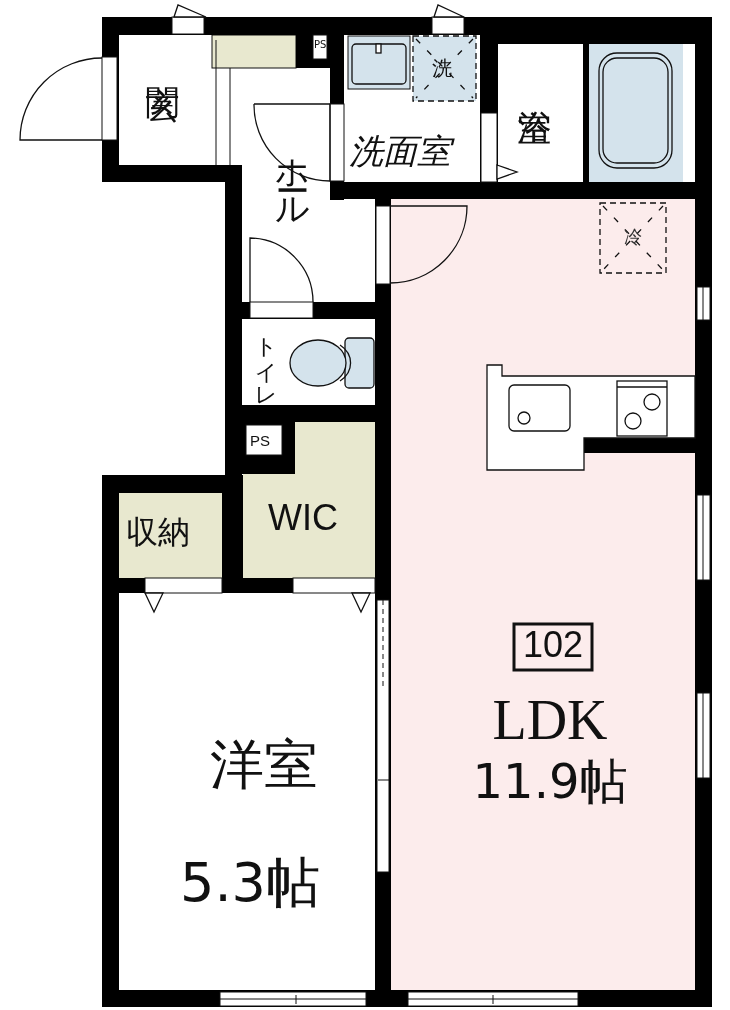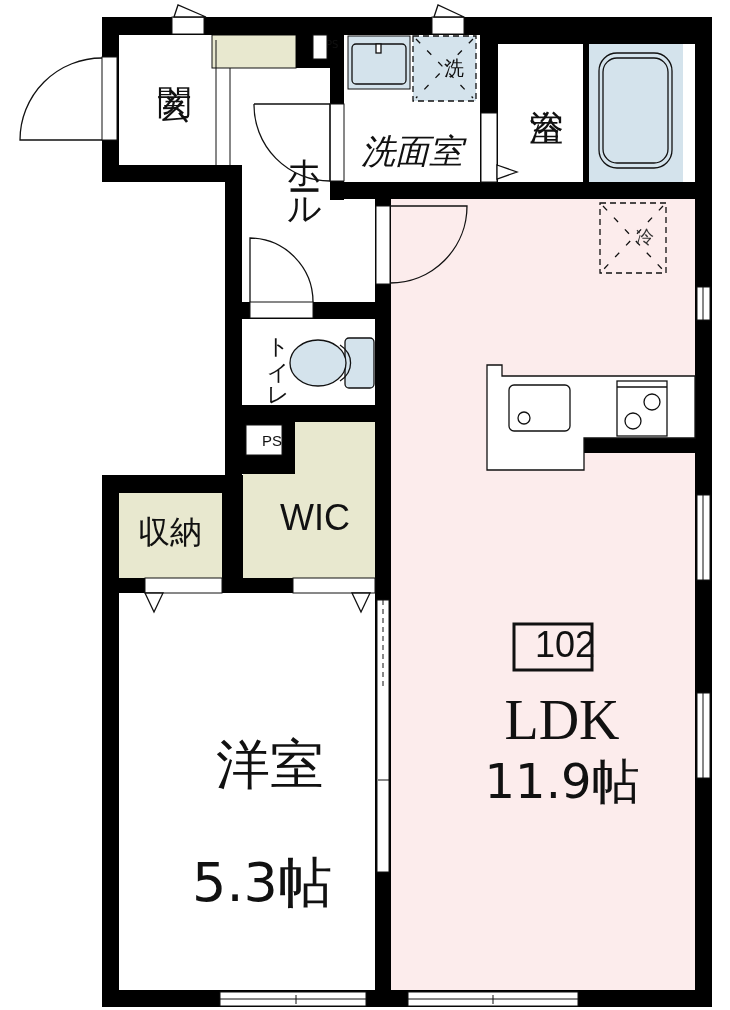--- a/index.html
+++ b/index.html
@@ -1,19 +1,19 @@
 <!DOCTYPE html>
 <html><head>
 <meta charset="utf-8">
 <style>
   html, body { margin: 0; padding: 0; background: #ffffff; }
   body { width: 730px; height: 1010px; position: relative; overflow: hidden;
          font-family: "DejaVu Sans", "Liberation Sans", sans-serif; }
   #plan { position: absolute; left: 0; top: 0; }
-  .lbl { position: absolute; color: #111; text-align: center; line-height: 1; white-space: nowrap; padding-left: 12px; }
+  .lbl { position: absolute; color: #111; text-align: center; line-height: 1; white-space: nowrap; }
   .vert { writing-mode: vertical-rl; text-orientation: upright; }
 </style>
 </head>
 <body>
 
 <svg id="plan" width="730" height="1010" viewBox="0 0 730 1010" xmlns="http://www.w3.org/2000/svg">
 
   <g>
     <rect x="390" y="198" width="305" height="792" fill="#fcecec"></rect>
     <rect x="118" y="592" width="258" height="398" fill="#ffffff"></rect>
@@ -149,14 +149,14 @@
 <div class="lbl vert" style="left:255px; top:322px; font-size:22px;">トイレ</div>
 <div class="lbl" style="left:126px; top:516px; font-size:32px;">収納</div>
 <div class="lbl" style="left:268px; top:500px; font-size:36px; font-family:'Liberation Sans', sans-serif;">WIC</div>
 <div class="lbl" style="left:314px; top:40px; font-size:10px;">PS</div>
 <div class="lbl" style="left:250px; top:433px; font-size:15px; font-family:'Liberation Sans', sans-serif;">PS</div>
 <div class="lbl" style="left:432px; top:58px; font-size:20px;">洗</div>
 <div class="lbl" style="left:624px; top:228px; font-size:18px; color:#333;">冷</div>
 <div class="lbl" style="left:514px; top:627px; width:78px; font-size:36px; font-family:'Liberation Sans', sans-serif;text-align:center;">102</div>
 <div class="lbl" style="left:470px; top:692px; width:160px; font-size:56px; font-family:Liberation Serif, serif;">LDK</div>
 <div class="lbl" style="left:440px; top:757px; width:220px; font-size:48px;">11.9帖</div>
-<div class="lbl" style="left:158px; top:738px; width:200px; font-size:54px;">洋室</div>
+<div class="lbl" style="left:164px; top:738px; width:200px; font-size:54px;">洋室</div>
 <div class="lbl" style="left:140px; top:812px; width:220px; font-size:54px;margin-top:44px;">5.3帖</div>
 
 </body></html>

